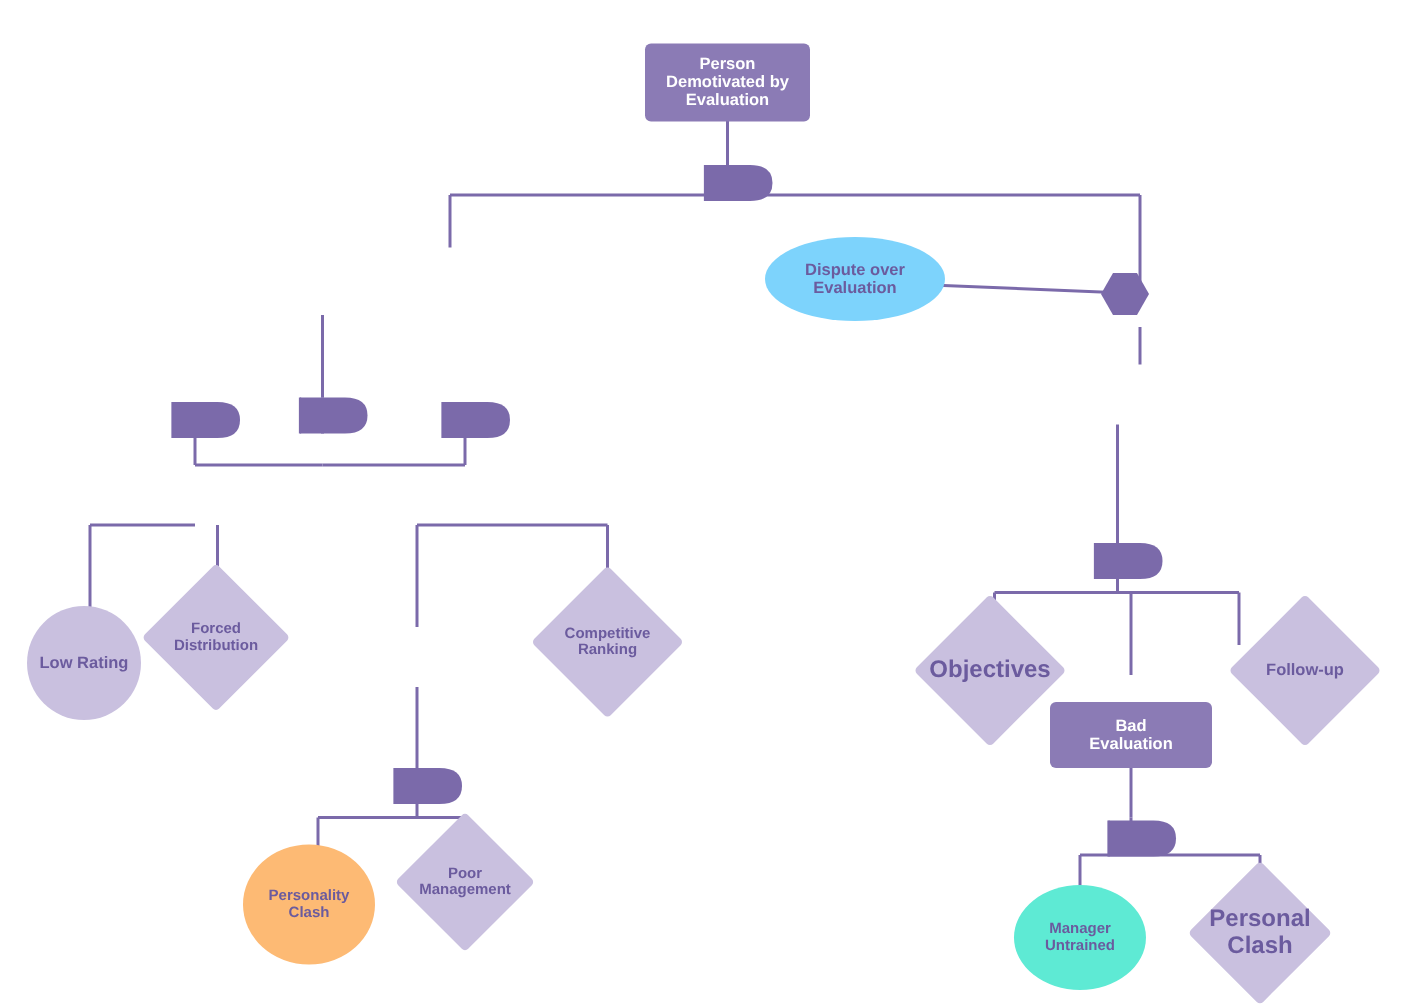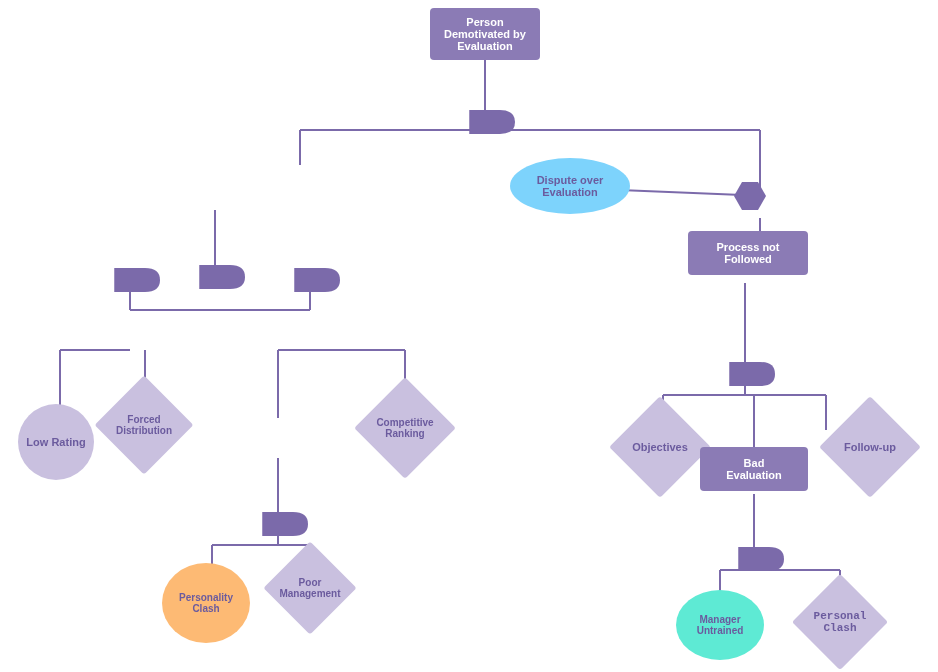--- a/index.html
+++ b/index.html
@@ -33,20 +33,21 @@
       font-size: 11px;
       font-weight: 600;
       z-index: 1;
     }
     
     .rect-node {
       background: #8b7bb5;
       color: #fff;
       border-radius: 4px;
       padding: 18px 10px;
+      margin-top: 21px;
     }
   </style>
 </head>
 <body>
 
 <div id="diagram">
   <svg id="lines" xmlns="http://www.w3.org/2000/svg">
 
     <line x1="485" y1="60" x2="485" y2="110" stroke="#7b6aaa" stroke-width="2"></line>
 
@@ -145,24 +146,20 @@
 Demotivated by
 Evaluation</span>
   </div>
 
 
   <div class="node" style="left:510px;top:158px;width:120px;height:56px;background:#7dd3fc;border-radius:50%;display:flex;align-items:center;justify-content:center;">
     <span style="white-space:pre-line;text-align:center;font-size:11px;font-weight:600;color:#6b5b9e;">Dispute over
 Evaluation</span>
   </div>
 
-  <div class="node rect-node" style="left:688px;top:231px;width:120px;height:44px;">
-    <span style="white-space:pre-line;">Process not
-Followed</span>
-  </div>
 
   <div class="node" style="left:18px;top:404px;width:76px;height:76px;background:#c9c0df;border-radius:50%;display:flex;align-items:center;justify-content:center;">
     <span style="font-size:11px;font-weight:600;color:#6b5b9e;text-align:center;">Low Rating</span>
   </div>
 
   <div class="node" style="left:94px;top:396px;width:100px;height:58px;display:flex;align-items:center;justify-content:center;position:absolute;">
     <div style="position:relative;width:100px;height:58px;display:flex;align-items:center;justify-content:center;">
       <div style="position:absolute;width:70px;height:70px;background:#c9c0df;transform:rotate(45deg);border-radius:3px;"></div>
       <span style="position:relative;z-index:2;font-size:10px;font-weight:600;color:#6b5b9e;text-align:center;white-space:pre-line;">Forced
 Distribution</span>
@@ -187,21 +184,21 @@
     <div style="position:relative;width:90px;height:60px;display:flex;align-items:center;justify-content:center;">
       <div style="position:absolute;width:66px;height:66px;background:#c9c0df;transform:rotate(45deg);border-radius:3px;"></div>
       <span style="position:relative;z-index:2;font-size:10px;font-weight:600;color:#6b5b9e;text-align:center;white-space:pre-line;">Poor
 Management</span>
     </div>
   </div>
 
   <div class="node" style="left:610px;top:415px;width:100px;height:64px;display:flex;align-items:center;justify-content:center;position:absolute;">
     <div style="position:relative;width:100px;height:64px;display:flex;align-items:center;justify-content:center;">
       <div style="position:absolute;width:72px;height:72px;background:#c9c0df;transform:rotate(45deg);border-radius:3px;"></div>
-      <span style="position:relative;z-index:2;font-size:11px;font-weight:600;color:#6b5b9e;text-align:center;">Objectives</span>
+      <span style="position:relative;z-index:2;font-size:16px;font-weight:600;color:#6b5b9e;text-align:center;">Objectives</span>
     </div>
   </div>
 
   <div class="node rect-node" style="left:700px;top:447px;width:108px;height:44px;">
     <span style="white-space:pre-line;">Bad
 Evaluation</span>
   </div>
 
   <div class="node" style="left:820px;top:415px;width:100px;height:64px;display:flex;align-items:center;justify-content:center;position:absolute;">
     <div style="position:relative;width:100px;height:64px;display:flex;align-items:center;justify-content:center;">
@@ -211,18 +208,18 @@
   </div>
 
   <div class="node" style="left:676px;top:590px;width:88px;height:70px;background:#5eead4;border-radius:50%;display:flex;align-items:center;justify-content:center;">
     <span style="font-size:10px;font-weight:600;color:#6b5b9e;text-align:center;white-space:pre-line;">Manager
 Untrained</span>
   </div>
 
   <div class="node" style="left:794px;top:590px;width:92px;height:64px;display:flex;align-items:center;justify-content:center;position:absolute;">
     <div style="position:relative;width:92px;height:64px;display:flex;align-items:center;justify-content:center;">
       <div style="position:absolute;width:68px;height:68px;background:#c9c0df;transform:rotate(45deg);border-radius:3px;"></div>
-      <span style="position:relative;z-index:2;font-size:11px;font-weight:600;color:#6b5b9e;text-align:center;white-space:pre-line;font-family:Liberation Mono, monospace;">Personal
+      <span style="position:relative;z-index:2;font-size:16px;font-weight:600;color:#6b5b9e;text-align:center;white-space:pre-line;">Personal
 Clash</span>
     </div>
   </div>
 
 </div>
 
 </body></html>

